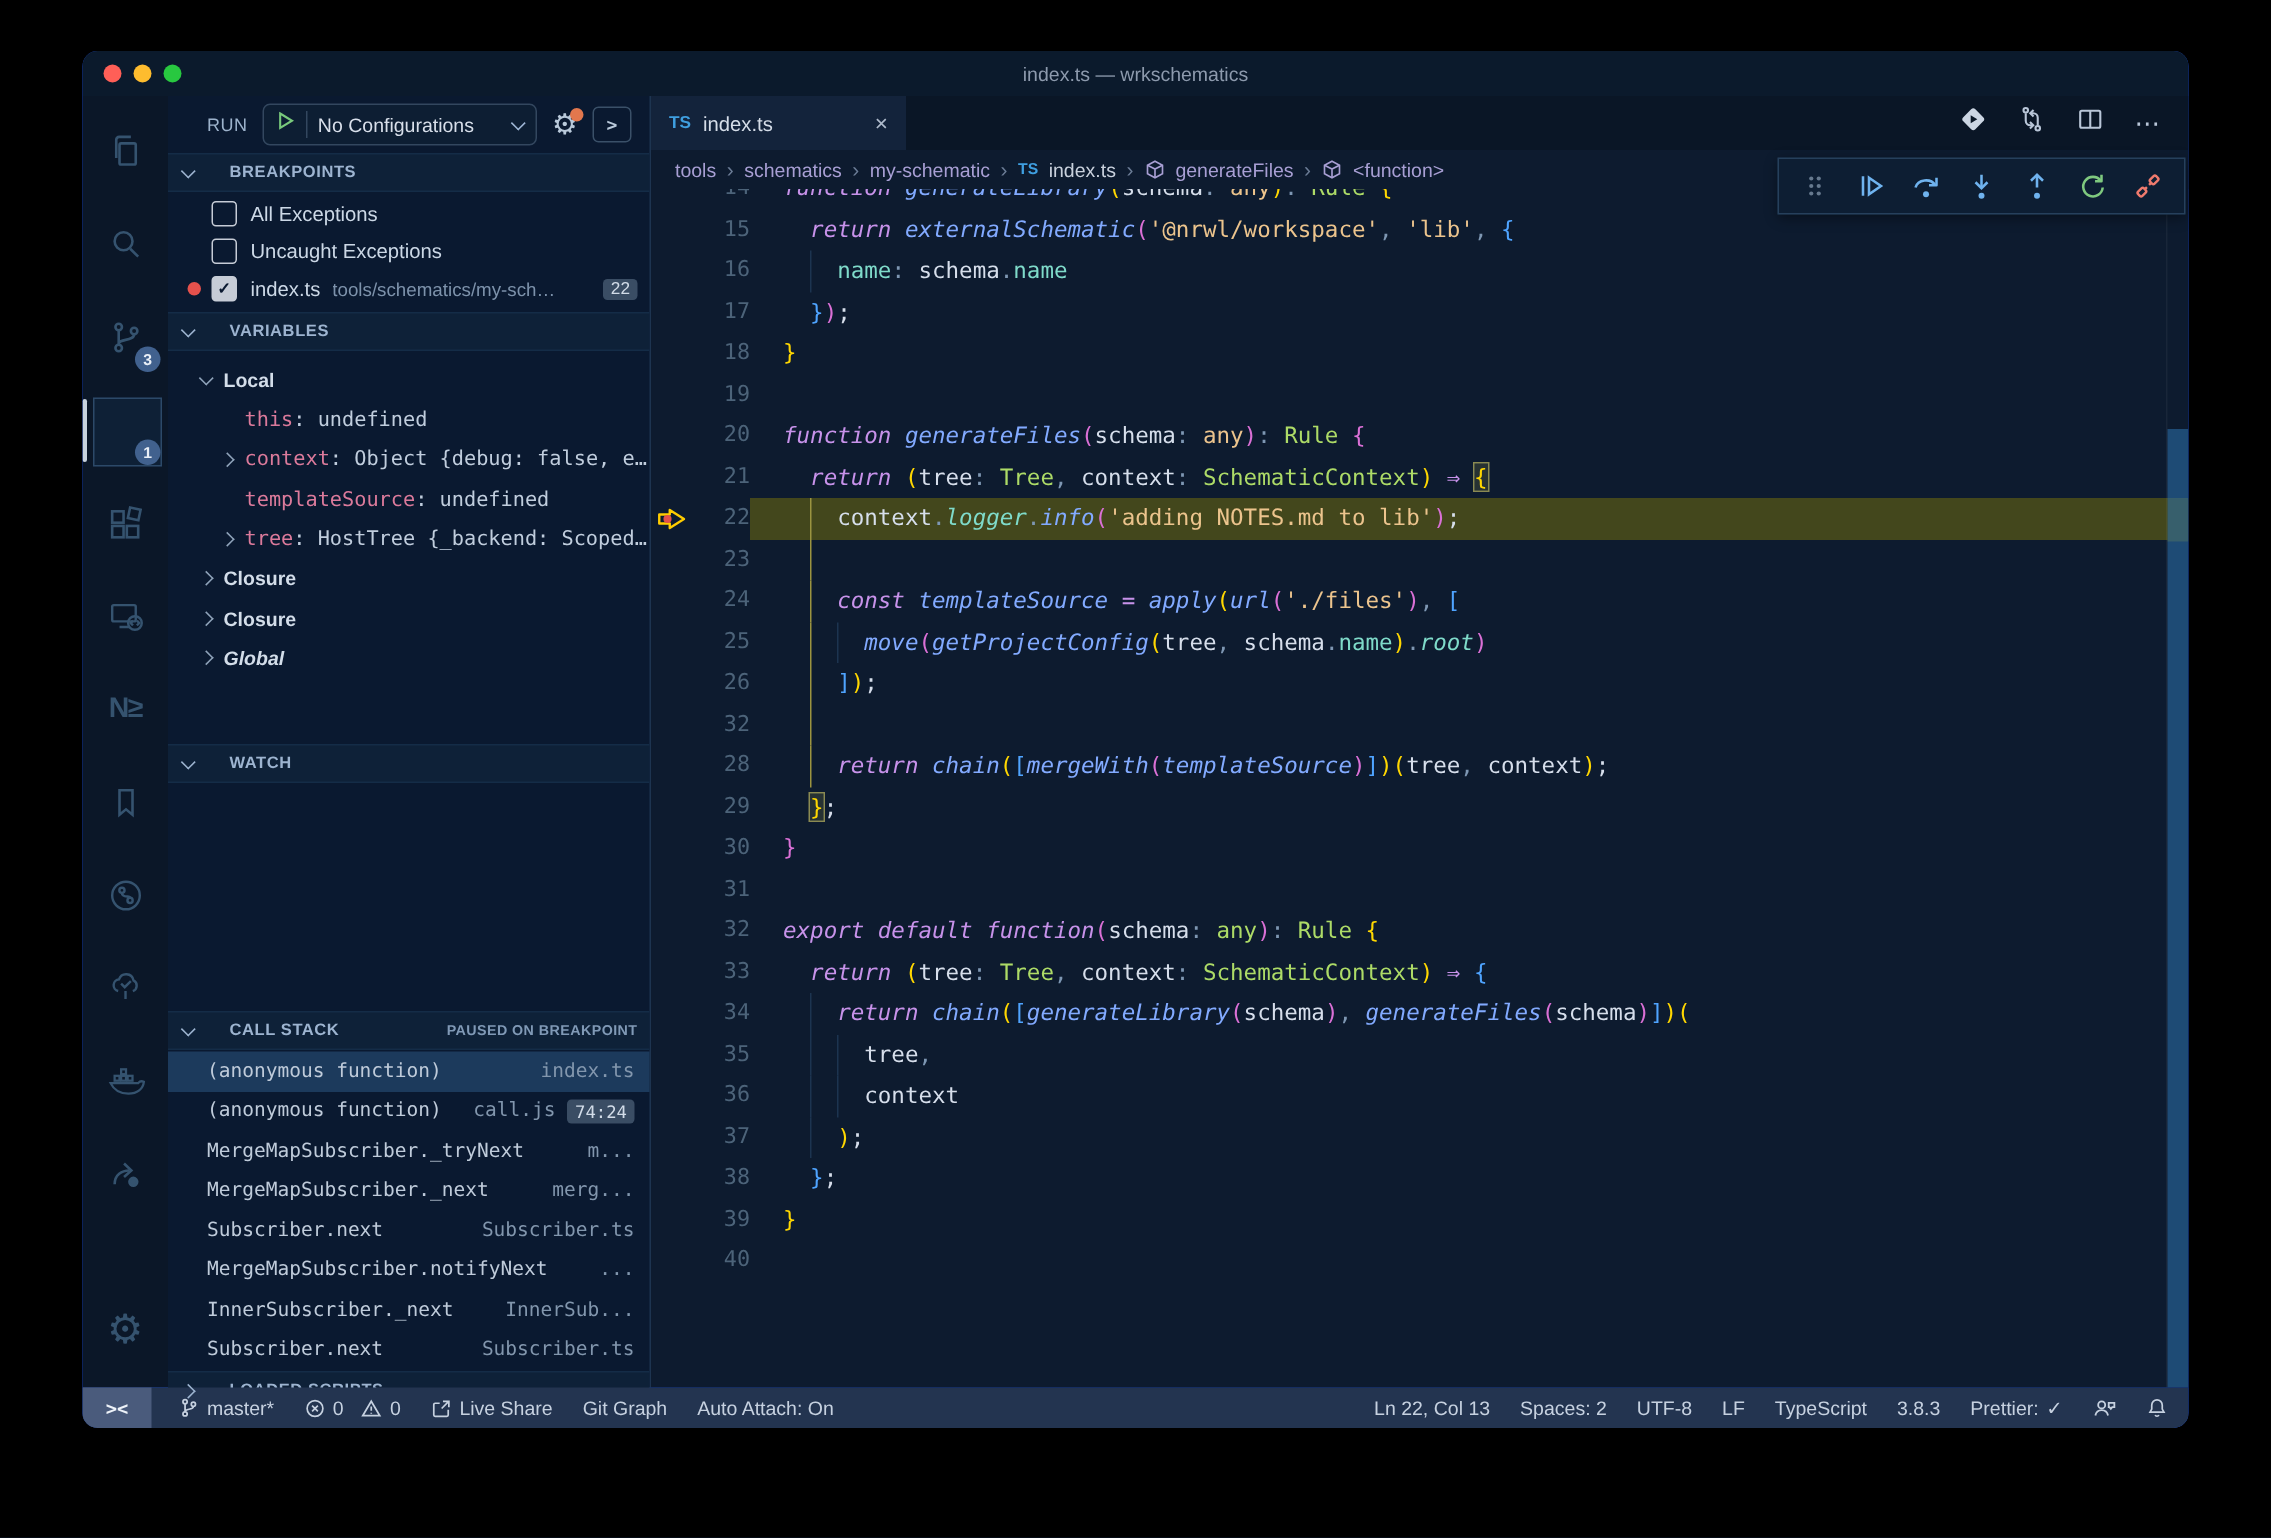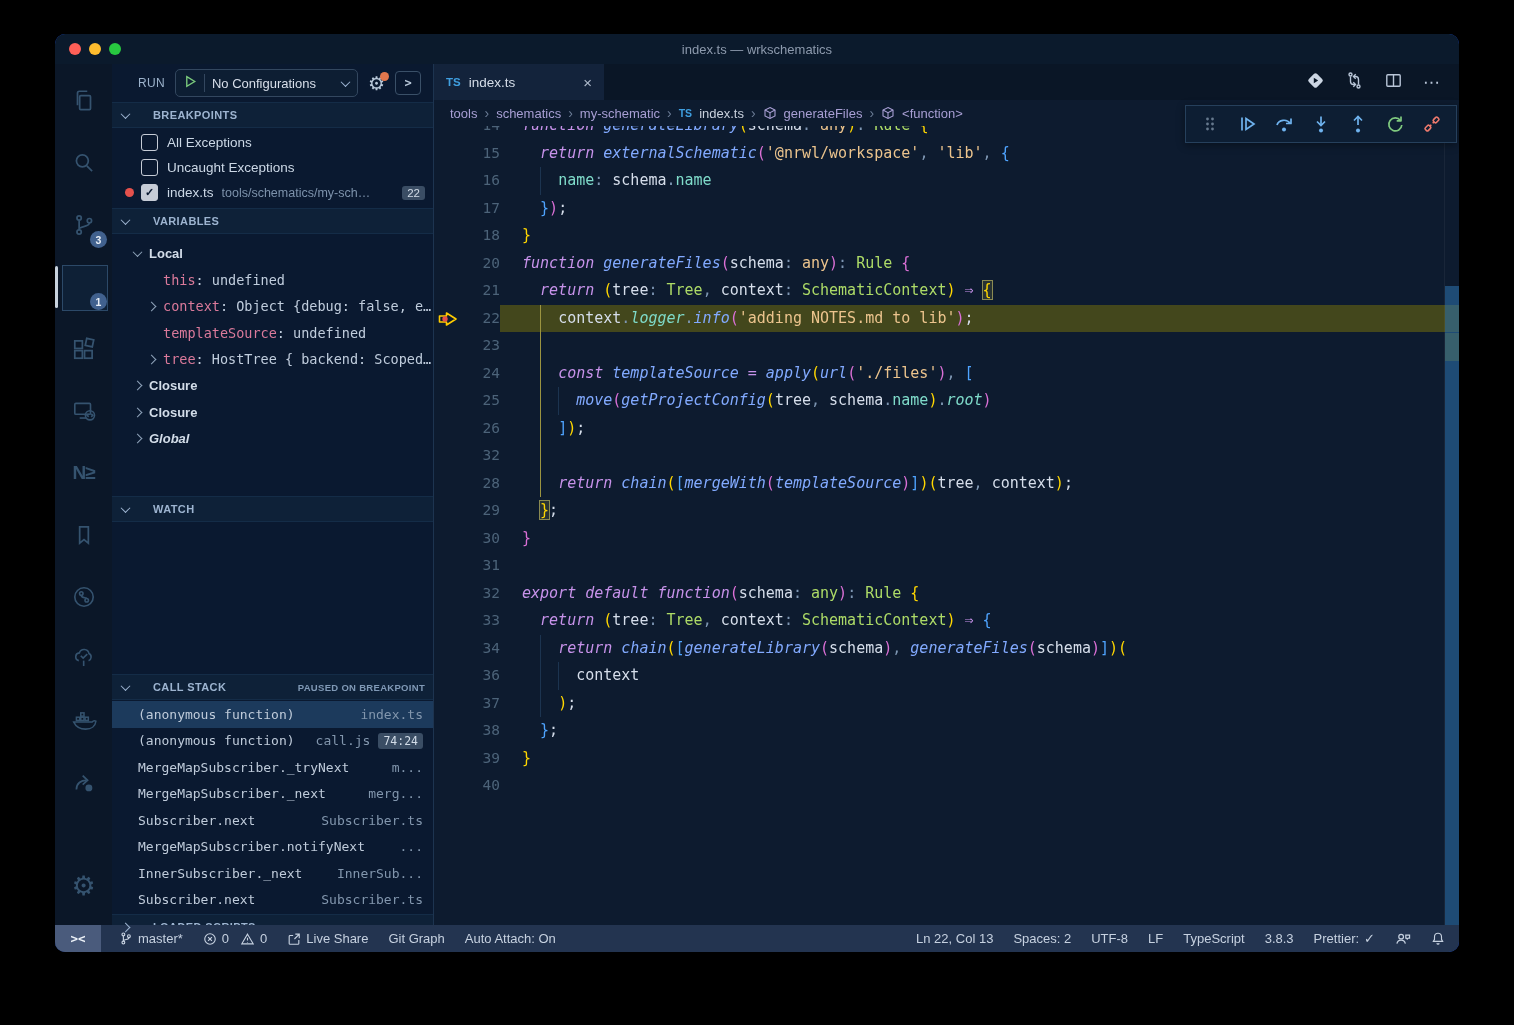--- a/index.html
+++ b/index.html
@@ -437,20 +437,25 @@
               <div class="ln">17</div>
               <div class="codewrap"><span class="w">  </span><span class="u">}</span><span class="m">)</span><span class="w">;</span></div>
             </div>
             <div class="row">
               <div class="gut-ico"></div>
               <div class="ln">18</div>
               <div class="codewrap"><span class="g">}</span></div>
             </div>
             <div class="row">
               <div class="gut-ico"></div>
+              <div class="ln">19</div>
+              <div class="codewrap"></div>
+            </div>
+            <div class="row">
+              <div class="gut-ico"></div>
               <div class="ln">20</div>
               <div class="codewrap"><span class="k">function</span><span class="w"> </span><span class="f">generateFiles</span><span class="m">(</span><span class="v">schema</span><span class="o">: </span><span class="s">any</span><span class="m">)</span><span class="o">: </span><span class="t">Rule</span><span class="w"> </span><span class="m">{</span></div>
             </div>
             <div class="row">
               <div class="gut-ico"></div>
               <div class="ln">21</div>
               <div class="codewrap"><span class="w">  </span><span class="k">return</span><span class="w"> </span><span class="g">(</span><span class="v">tree</span><span class="o">: </span><span class="t">Tree</span><span class="o">, </span><span class="v">context</span><span class="o">: </span><span class="t">SchematicContext</span><span class="g">)</span><span class="w"> </span><span class="a">⇒</span><span class="w"> </span><span class="g bm">{</span></div>
             </div>
             <div class="row cur">
               <div class="gut-ico">
@@ -517,20 +522,25 @@
               <div class="ln">33</div>
               <div class="codewrap"><span class="w">  </span><span class="k">return</span><span class="w"> </span><span class="g">(</span><span class="v">tree</span><span class="o">: </span><span class="t">Tree</span><span class="o">, </span><span class="v">context</span><span class="o">: </span><span class="t">SchematicContext</span><span class="g">)</span><span class="w"> </span><span class="a">⇒</span><span class="w"> </span><span class="u">{</span></div>
             </div>
             <div class="row">
               <div class="gut-ico"></div>
               <div class="ln">34</div>
               <div class="codewrap"><i class="guide" style="left: 40.06px;"></i><span class="w">    </span><span class="k">return</span><span class="w"> </span><span class="f">chain</span><span class="g">(</span><span class="u">[</span><span class="f">generateLibrary</span><span class="m">(</span><span class="v">schema</span><span class="m">)</span><span class="o">, </span><span class="f">generateFiles</span><span class="m">(</span><span class="v">schema</span><span class="m">)</span><span class="u">]</span><span class="g">)</span><span class="g">(</span></div>
             </div>
             <div class="row">
               <div class="gut-ico"></div>
+              <div class="ln">35</div>
+              <div class="codewrap"><i class="guide" style="left: 40.06px;"></i><i class="guide" style="left: 58.12px;"></i><span class="w">      </span><span class="v">tree</span><span class="o">,</span></div>
+            </div>
+            <div class="row">
+              <div class="gut-ico"></div>
               <div class="ln">36</div>
               <div class="codewrap"><i class="guide" style="left: 40.06px;"></i><i class="guide" style="left: 58.12px;"></i><span class="w">      </span><span class="v">context</span></div>
             </div>
             <div class="row">
               <div class="gut-ico"></div>
               <div class="ln">37</div>
               <div class="codewrap"><i class="guide" style="left: 40.06px;"></i><span class="w">    </span><span class="g">)</span><span class="w">;</span></div>
             </div>
             <div class="row">
               <div class="gut-ico"></div>

